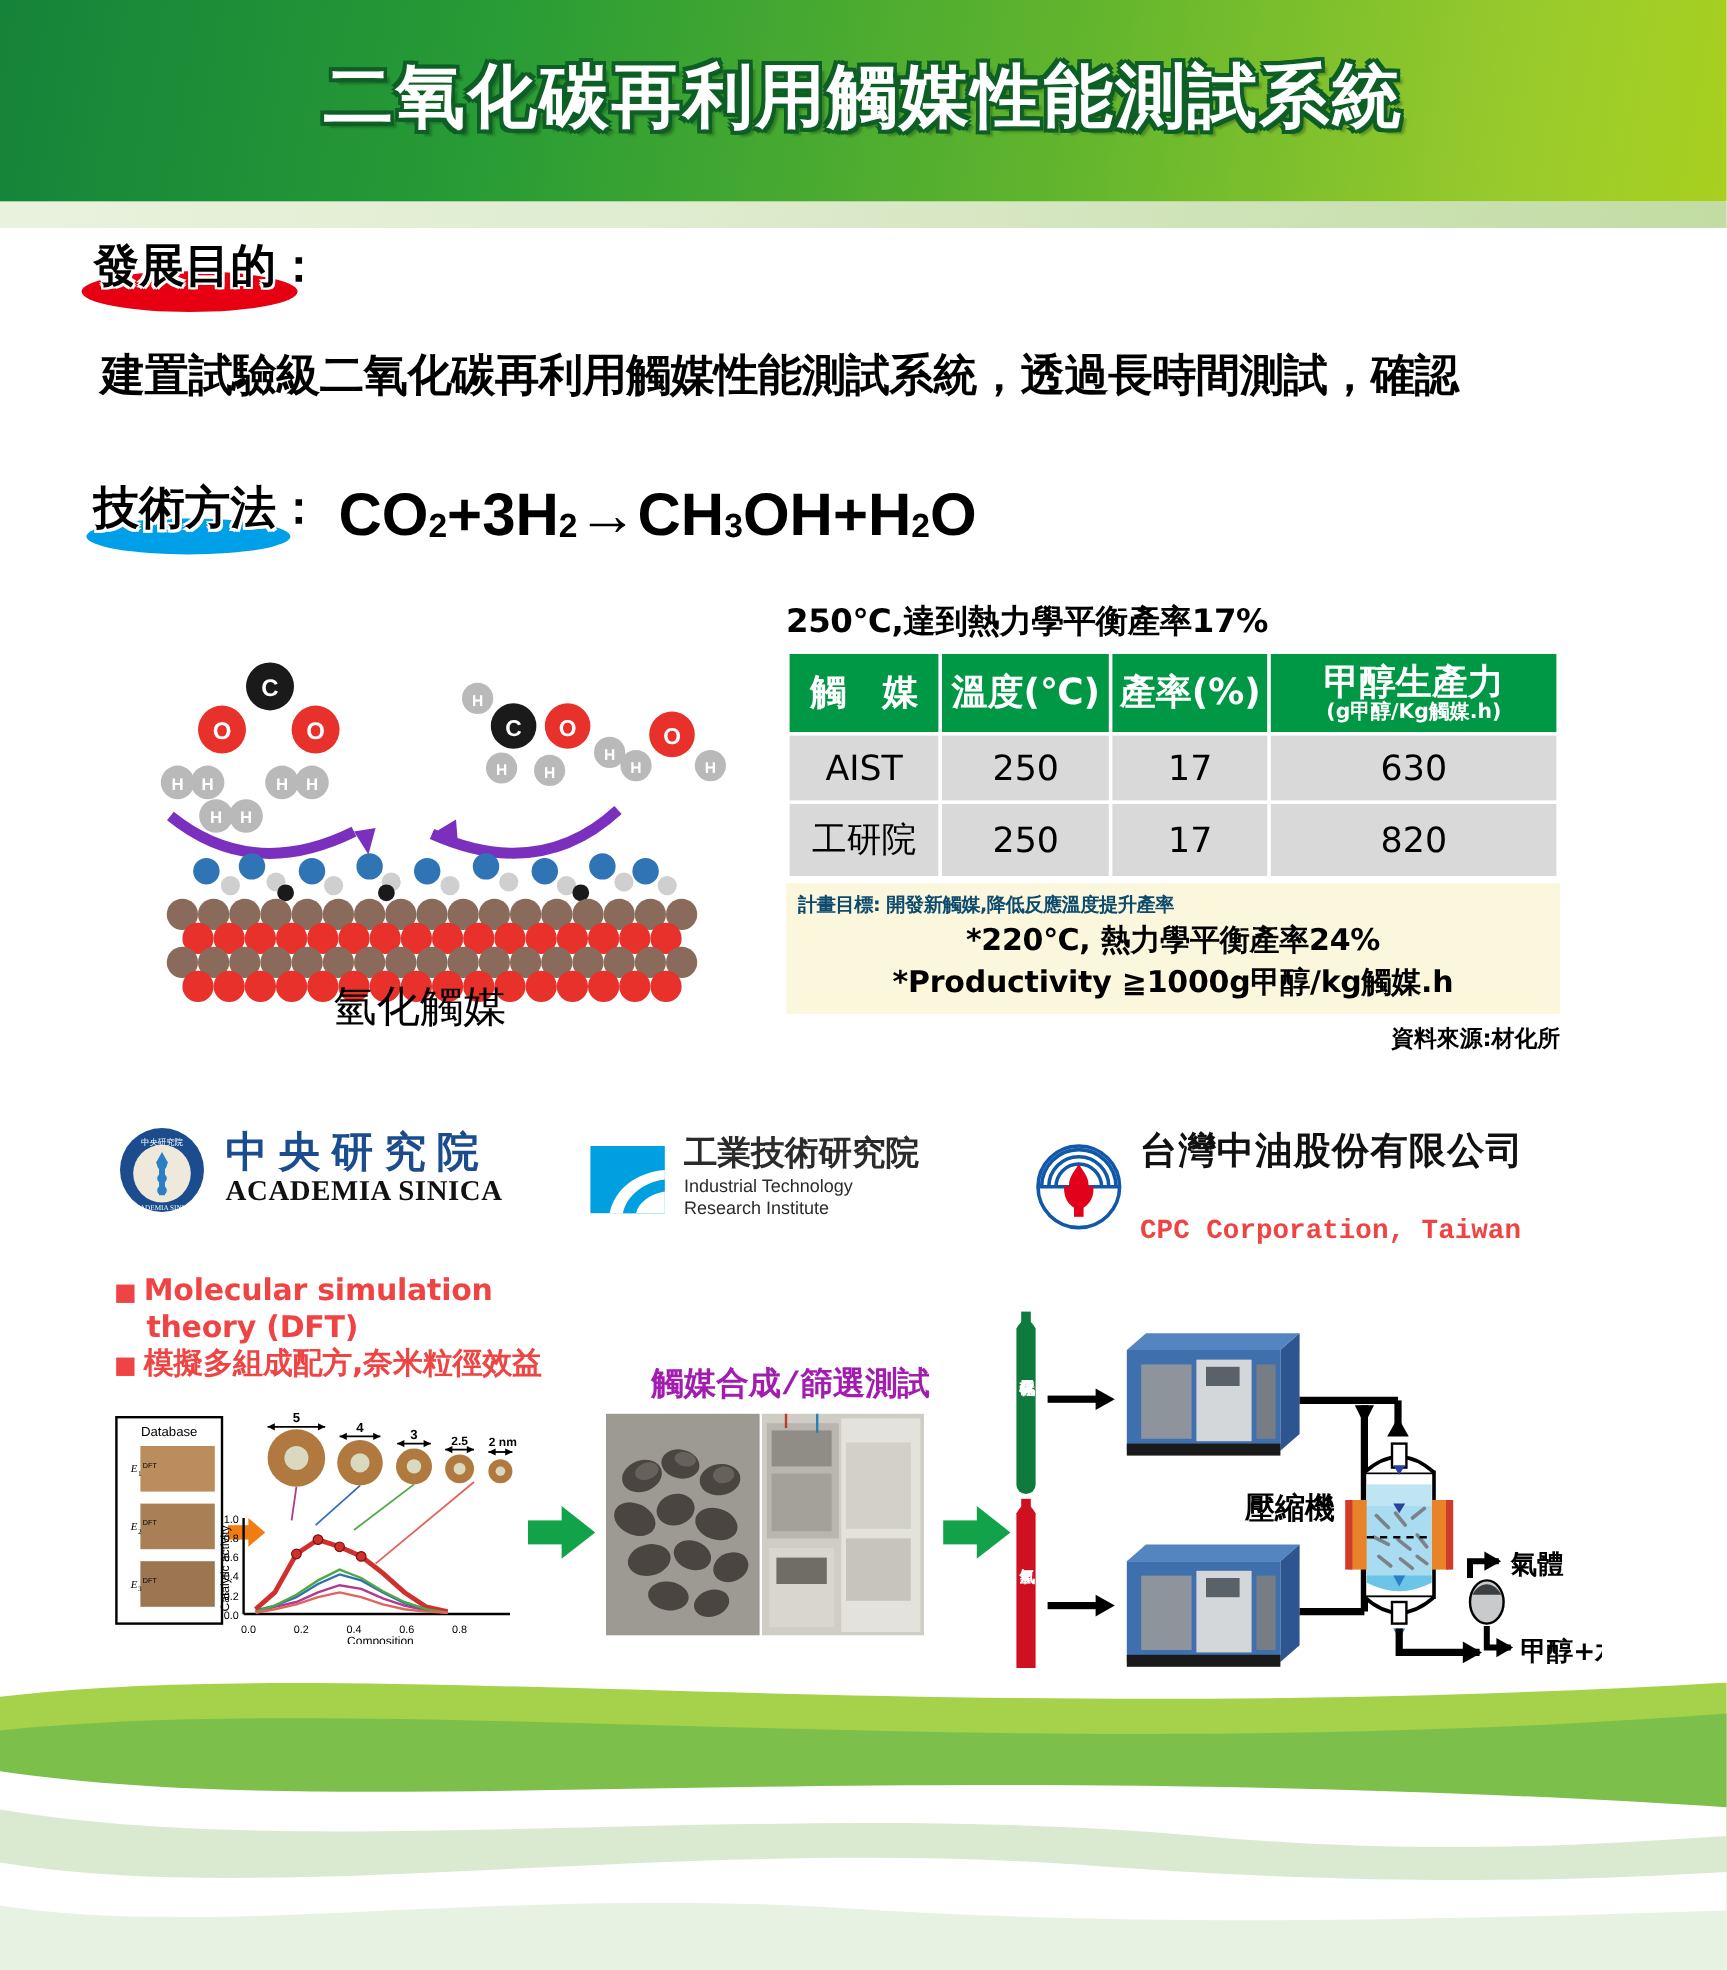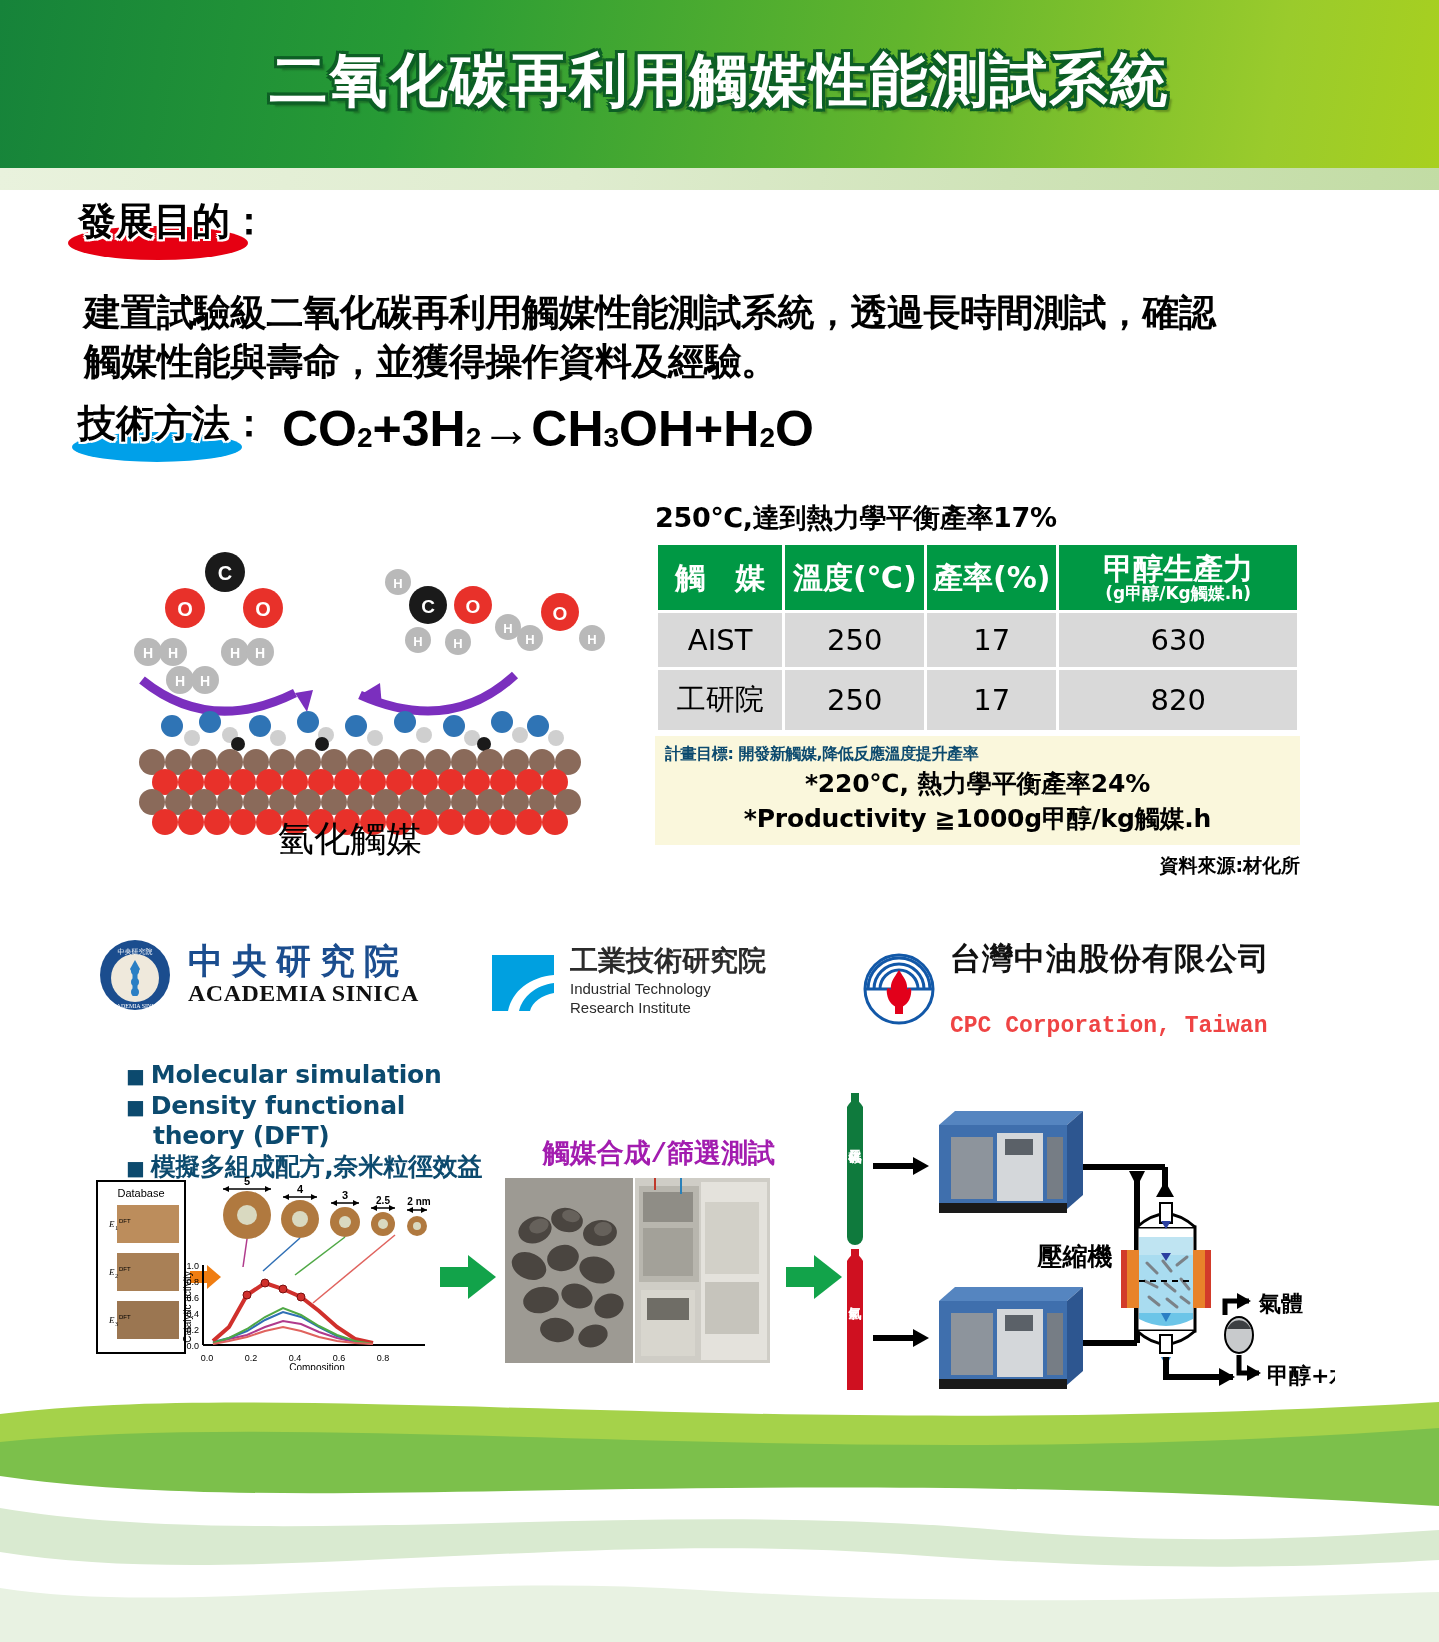--- a/index.html
+++ b/index.html
@@ -125,22 +125,22 @@
     font-family: "Liberation Serif", serif;
   }
   .itri-cn { font-size: 28px; font-weight: bold; color: #2b2b2b; font-family: "DejaVu Sans", sans-serif; letter-spacing: 0px; }
   .itri-en { font-size: 15px; color: #2b2b2b; font-family: "Liberation Sans", sans-serif; line-height: 1.25; }
   .cpc-cn { font-size: 31px; font-weight: bold; color: #111; font-family: "DejaVu Serif", serif; letter-spacing: 1px; }
   .cpc-en { font-size: 23px; font-weight: bold; color: #ef4444; font-family: Liberation Mono, monospace; margin-top: 33px; }
 
   
   .bullets { position: absolute; left: 95px; top: 1060px; width: 420px; }
   .bullet {
-    font-size: 25px; font-weight: bold; color: #0c4a6e; line-height: 1.22;
-    font-family: "DejaVu Sans", sans-serif; letter-spacing: -0.2px; margin-left: 31px;
+    font-size: 25px; font-weight: bold; color: #ef4444; line-height: 1.22;
+    font-family: "DejaVu Sans", sans-serif; letter-spacing: -0.2px;
   }
   .bullet .bsq { font-size: 20px; margin-right: 6px; }
   .bullet.indent { padding-left: 27px; }
 
   .dft-panel { position: absolute; left: 95px; top: 1175px; width: 355px; height: 195px; }
   .photo-panel { position: absolute; left: 505px; top: 1178px; width: 265px; height: 185px; }
   .synth-label {
     position: absolute; left: 505px; top: 1135px; width: 270px; text-align: right;
     font-size: 27px; font-weight: bold; color: #a21caf; font-family: Liberation Mono, monospace;
   }
@@ -168,21 +168,20 @@
 </div>
 <div class="header-fade"></div>
 
 <div class="sec-purpose">
   <div class="label-row">
     <span class="ellipse ellipse-red"></span>
     <span class="label-text">發展目的：</span>
   </div>
   <div class="purpose-body">
     <div>建置試驗級二氧化碳再利用觸媒性能測試系統，透過長時間測試，確認</div>
-    <div>觸媒性能與壽命，並獲得操作資料及經驗。</div>
   </div>
 </div>
 
 <div class="sec-method">
   <div class="label-row">
     <span class="ellipse ellipse-blue"></span>
     <span class="label-text">技術方法：</span>
   </div>
   <div class="equation">
     CO<sub>2</sub>+3H<sub>2</sub>→CH<sub>3</sub>OH+H<sub>2</sub>O
@@ -430,23 +429,20 @@
       <div class="cpc-cn">台灣中油股份有限公司</div>
       <div class="cpc-en">CPC Corporation, Taiwan</div>
     </div>
   </div>
 </div>
 
 <div class="bullets">
   <div class="bullet">
     <span class="bsq">■</span><span>Molecular simulation</span>
   </div>
-  <div class="bullet">
-    <span class="bsq">■</span><span>Density functional</span>
-  </div>
   <div class="bullet indent">theory (DFT)</div>
   <div class="bullet">
     <span class="bsq">■</span><span>模擬多組成配方,奈米粒徑效益</span>
   </div>
 </div>
 
 <div class="dft-panel">
   <svg width="355" height="195" viewBox="0 0 355 195">
 
     <rect x="2" y="6" width="88" height="172" fill="#fff" stroke="#000" stroke-width="2"></rect>

